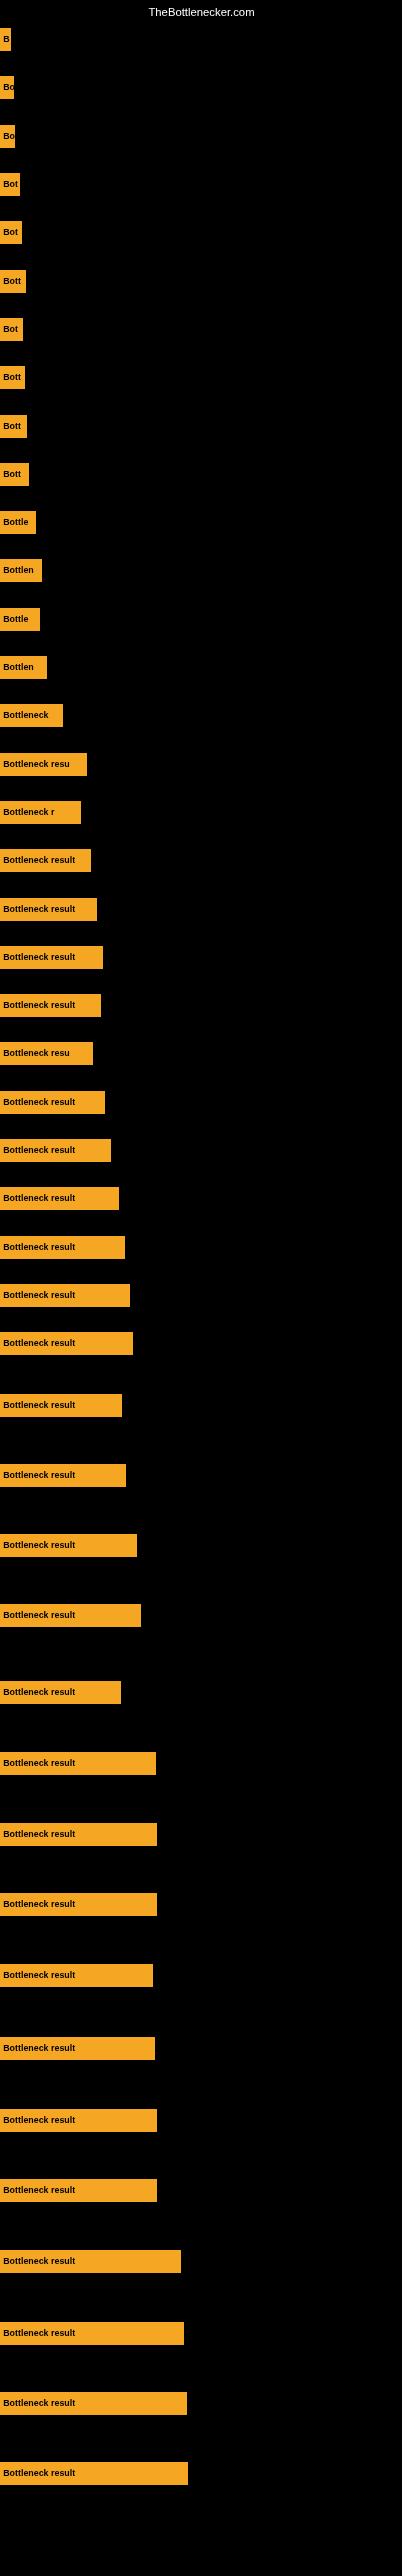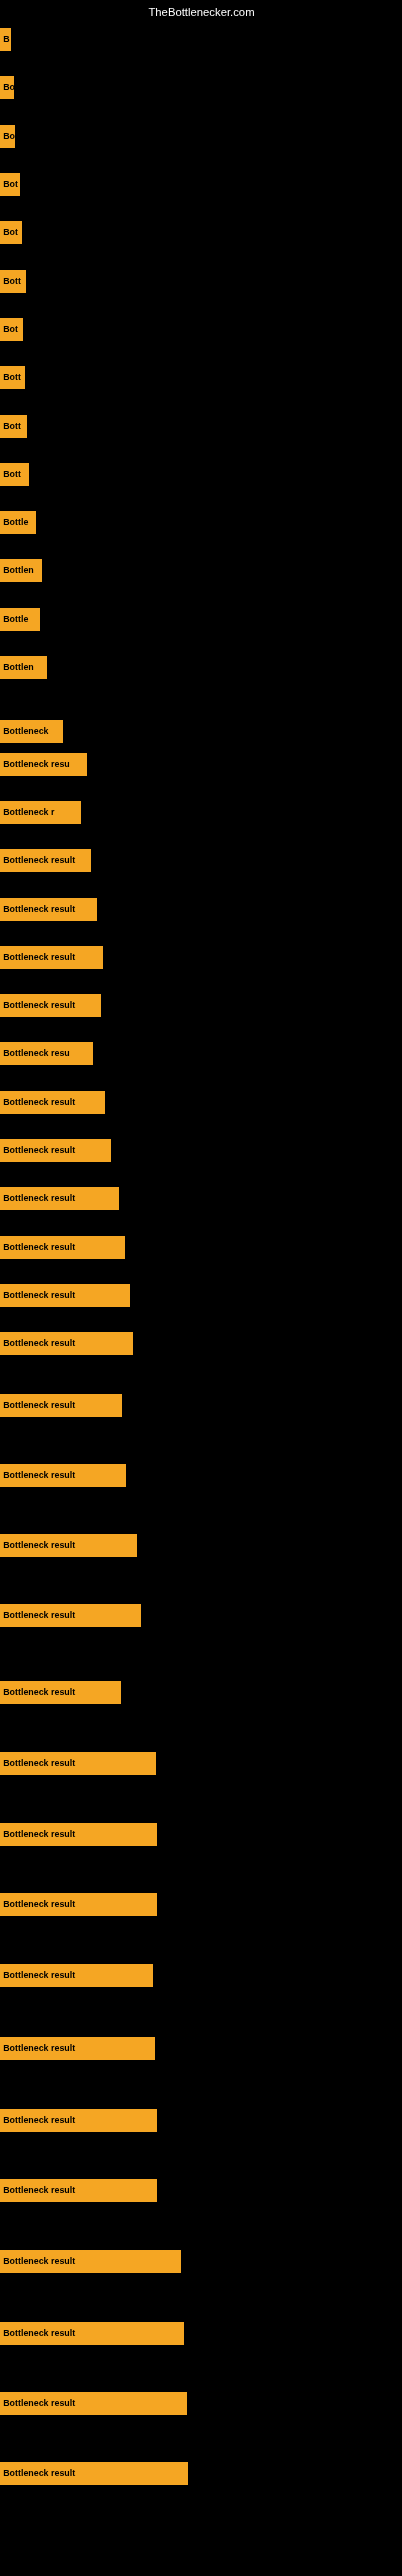--- a/index.html
+++ b/index.html
@@ -112,21 +112,21 @@
     <div class="bar-container" style="top: 608px; left: 0px;">
       <div class="bar" style="width: 40px;">
         <span class="bar-label">Bottle</span>
       </div>
     </div>
     <div class="bar-container" style="top: 656px; left: 0px;">
       <div class="bar" style="width: 47px;">
         <span class="bar-label">Bottlen</span>
       </div>
     </div>
-    <div class="bar-container" style="top: 720px; left: 0px;">
+    <div class="bar-container" style="top: 704px; left: 0px;">
       <div class="bar" style="width: 63px;">
         <span class="bar-label">Bottleneck</span>
       </div>
     </div>
     <div class="bar-container" style="top: 753px; left: 0px;">
       <div class="bar" style="width: 87px;">
         <span class="bar-label">Bottleneck resu</span>
       </div>
     </div>
     <div class="bar-container" style="top: 801px; left: 0px;">

